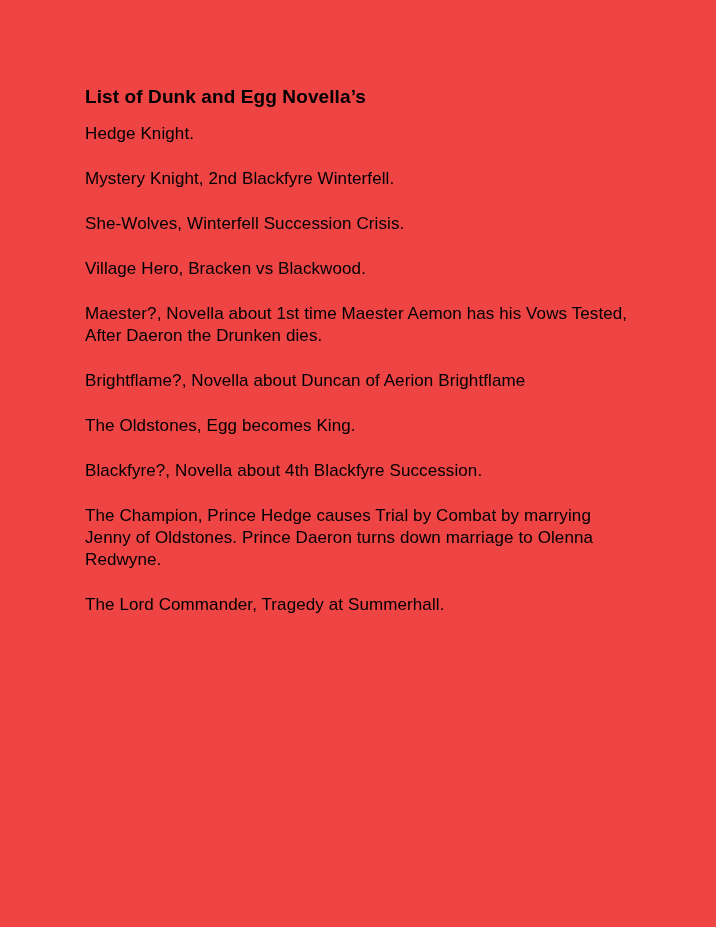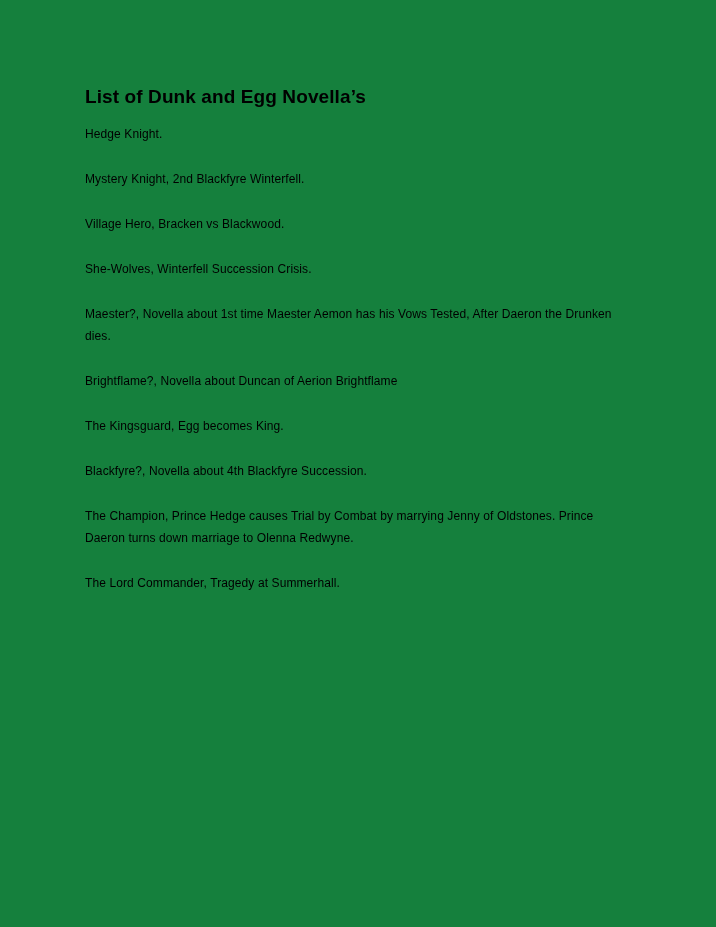--- a/index.html
+++ b/index.html
@@ -4,67 +4,67 @@
 <style>
   html, body {
     margin: 0;
     padding: 0;
     background: #ffffff;
   }
   .page {
     position: relative;
     width: 716px;
     height: 927px;
-    background: #15803d;
+    background: #ef4444;
     overflow: hidden;
     font-family: "Liberation Sans", "DejaVu Sans", sans-serif;
     color: #000000;
     box-sizing: border-box;
     padding: 86px 82px 0 85px;
   }
   .doc-title {
     font-size: 19px;
     font-weight: bold;
     line-height: 22px;
     margin: 0 0 15px 0;
     letter-spacing: 0.1px;
   }
   .doc-body {
     max-width: 549px;
   }
   .doc-paragraph {
-    font-size: 12px;
+    font-size: 17px;
     font-weight: normal;
     line-height: 22px;
     margin: 0 0 23px 0;
     letter-spacing: 0.1px;
   }
 </style>
 </head>
 <body>
 
 <div class="page">
   <h1 class="doc-title">List of Dunk and Egg Novella’s</h1>
   <div class="doc-body">
 
       <p class="doc-paragraph">Hedge Knight.</p>
 
 
       <p class="doc-paragraph">Mystery Knight, 2nd Blackfyre Winterfell.</p>
 
+      <p class="doc-paragraph">She-Wolves, Winterfell Succession Crisis.</p>
+
       <p class="doc-paragraph">Village Hero, Bracken vs Blackwood.</p>
-
-      <p class="doc-paragraph">She-Wolves, Winterfell Succession Crisis.</p>
 
 
       <p class="doc-paragraph">Maester?, Novella about 1st time Maester Aemon has his Vows Tested, After Daeron the Drunken dies.</p>
 
       <p class="doc-paragraph">Brightflame?, Novella about Duncan of Aerion Brightflame</p>
 
-      <p class="doc-paragraph">The Kingsguard, Egg becomes King.</p>
+      <p class="doc-paragraph">The Oldstones, Egg becomes King.</p>
 
       <p class="doc-paragraph">Blackfyre?, Novella about 4th Blackfyre Succession.</p>
 
       <p class="doc-paragraph">The Champion, Prince Hedge causes Trial by Combat by marrying Jenny of Oldstones. Prince Daeron turns down marriage to Olenna Redwyne.</p>
 
       <p class="doc-paragraph">The Lord Commander, Tragedy at Summerhall.</p>
     </div>
 </div>
 
 </body></html>

